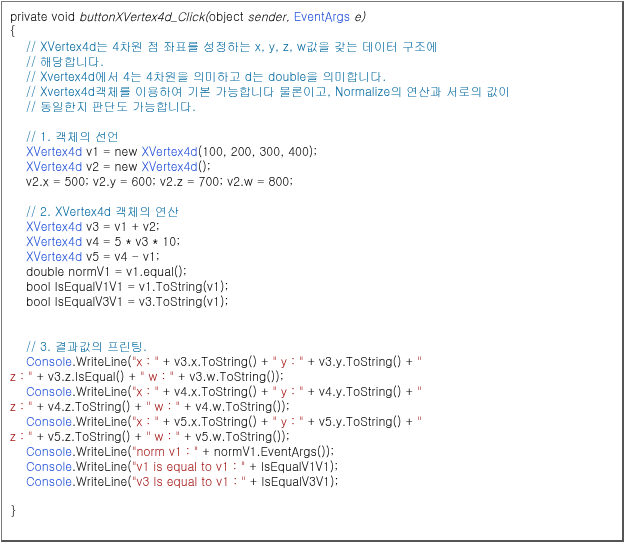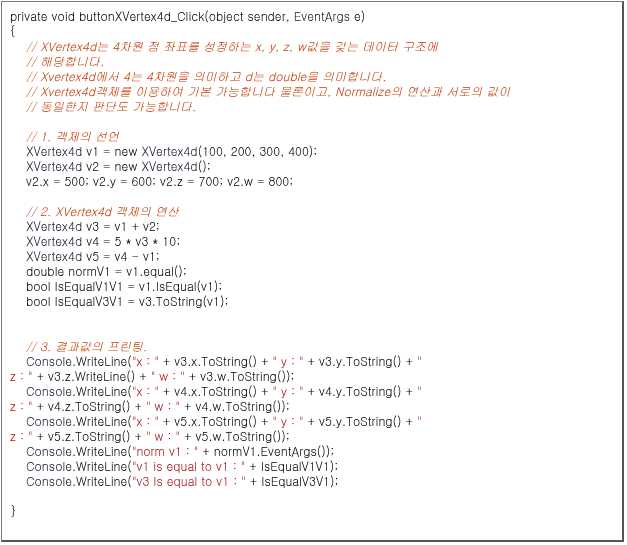--- a/index.html
+++ b/index.html
@@ -20,23 +20,23 @@
     border-bottom: 2px solid #555;
     background: #fff;
     padding: 6px 8px;
     font-family: "Gulim", "Dotum", "Malgun Gothic", "Courier New", monospace;
     font-size: 12px;
     line-height: 15px;
     white-space: pre;
     color: #000;
   }
   .kw   { color: #000000; }
-  .name { color: #000; }
-  .type { color: #0f172a; }
-  .cmt  { color: #c2410c; font-style: italic; }
+  .name { color: #000; font-style: italic; }
+  .type { color: #1d4ed8; }
+  .cmt  { color: #0369a1; }
   .str  { color: #a31515; }
   .blk  { color: #000; }
 </style>
 </head>
 <body>
 
 <div class="code-box"><span class="kw">private</span> <span class="kw">void</span><span class="name"> buttonXVertex4d_Click(</span><span class="kw">object</span><span class="name"> sender, </span><span class="type">EventArgs</span><span class="name"> e)</span>
 <span class="blk">{</span>
 <span class="cmt">    // XVertex4d는 4차원 점 좌표를 성정하는 x, y, z, w값을 갖는 데이터 구조에</span>
 <span class="cmt">    // 해당합니다.</span>
@@ -47,27 +47,27 @@
 <span class="cmt">    // 1. 객체의 선언</span>
 <span>    </span><span class="type">XVertex4d</span><span> v1 = </span><span class="kw">new</span> <span class="type">XVertex4d</span><span>(100, 200, 300, 400);</span>
 <span>    </span><span class="type">XVertex4d</span><span> v2 = </span><span class="kw">new</span> <span class="type">XVertex4d</span><span>();</span>
 <span>    v2.x = 500; v2.y = 600; v2.z = 700; v2.w = 800;</span>
 <span></span>
 <span class="cmt">    // 2. XVertex4d 객체의 연산</span>
 <span>    </span><span class="type">XVertex4d</span><span> v3 = v1 + v2;</span>
 <span>    </span><span class="type">XVertex4d</span><span> v4 = 5 * v3 * 10;</span>
 <span>    </span><span class="type">XVertex4d</span><span> v5 = v4 - v1;</span>
 <span>    </span><span class="kw">double</span><span> normV1 = v1.equal();</span>
-<span>    </span><span class="kw">bool</span><span> IsEqualV1V1 = v1.IsEqual(v1);</span>
+<span>    </span><span class="kw">bool</span><span> IsEqualV1V1 = v1.ToString(v1);</span>
 <span>    </span><span class="kw">bool</span><span> IsEqualV3V1 = v3.ToString(v1);</span>
 <span></span>
 <span></span>
 <span class="cmt">    // 3. 결과값의 프린팅.</span>
 <span>    </span><span class="type">Console</span><span>.WriteLine(</span><span class="str">"x : "</span><span> + v3.x.ToString() + </span><span class="str">" y : "</span><span> + v3.y.ToString() + </span><span class="str">"</span>
-<span class="str">z : "</span><span> + v3.z.WriteLine() + </span><span class="str">" w : "</span><span> + v3.w.ToString());</span>
+<span class="str">z : "</span><span> + v3.z.IsEqual() + </span><span class="str">" w : "</span><span> + v3.w.ToString());</span>
 <span>    </span><span class="type">Console</span><span>.WriteLine(</span><span class="str">"x : "</span><span> + v4.x.ToString() + </span><span class="str">" y : "</span><span> + v4.y.ToString() + </span><span class="str">"</span>
 <span class="str">z : "</span><span> + v4.z.ToString() + </span><span class="str">" w : "</span><span> + v4.w.ToString());</span>
 <span>    </span><span class="type">Console</span><span>.WriteLine(</span><span class="str">"x : "</span><span> + v5.x.ToString() + </span><span class="str">" y : "</span><span> + v5.y.ToString() + </span><span class="str">"</span>
 <span class="str">z : "</span><span> + v5.z.ToString() + </span><span class="str">" w : "</span><span> + v5.w.ToString());</span>
 <span>    </span><span class="type">Console</span><span>.WriteLine(</span><span class="str">"norm v1 : "</span><span> + normV1.EventArgs());</span>
 <span>    </span><span class="type">Console</span><span>.WriteLine(</span><span class="str">"v1 is equal to v1 : "</span><span> + IsEqualV1V1);</span>
 <span>    </span><span class="type">Console</span><span>.WriteLine(</span><span class="str">"v3 Is equal to v1 : "</span><span> + IsEqualV3V1);</span>
 <span></span>
 <span class="blk">}</span>
 </div>

